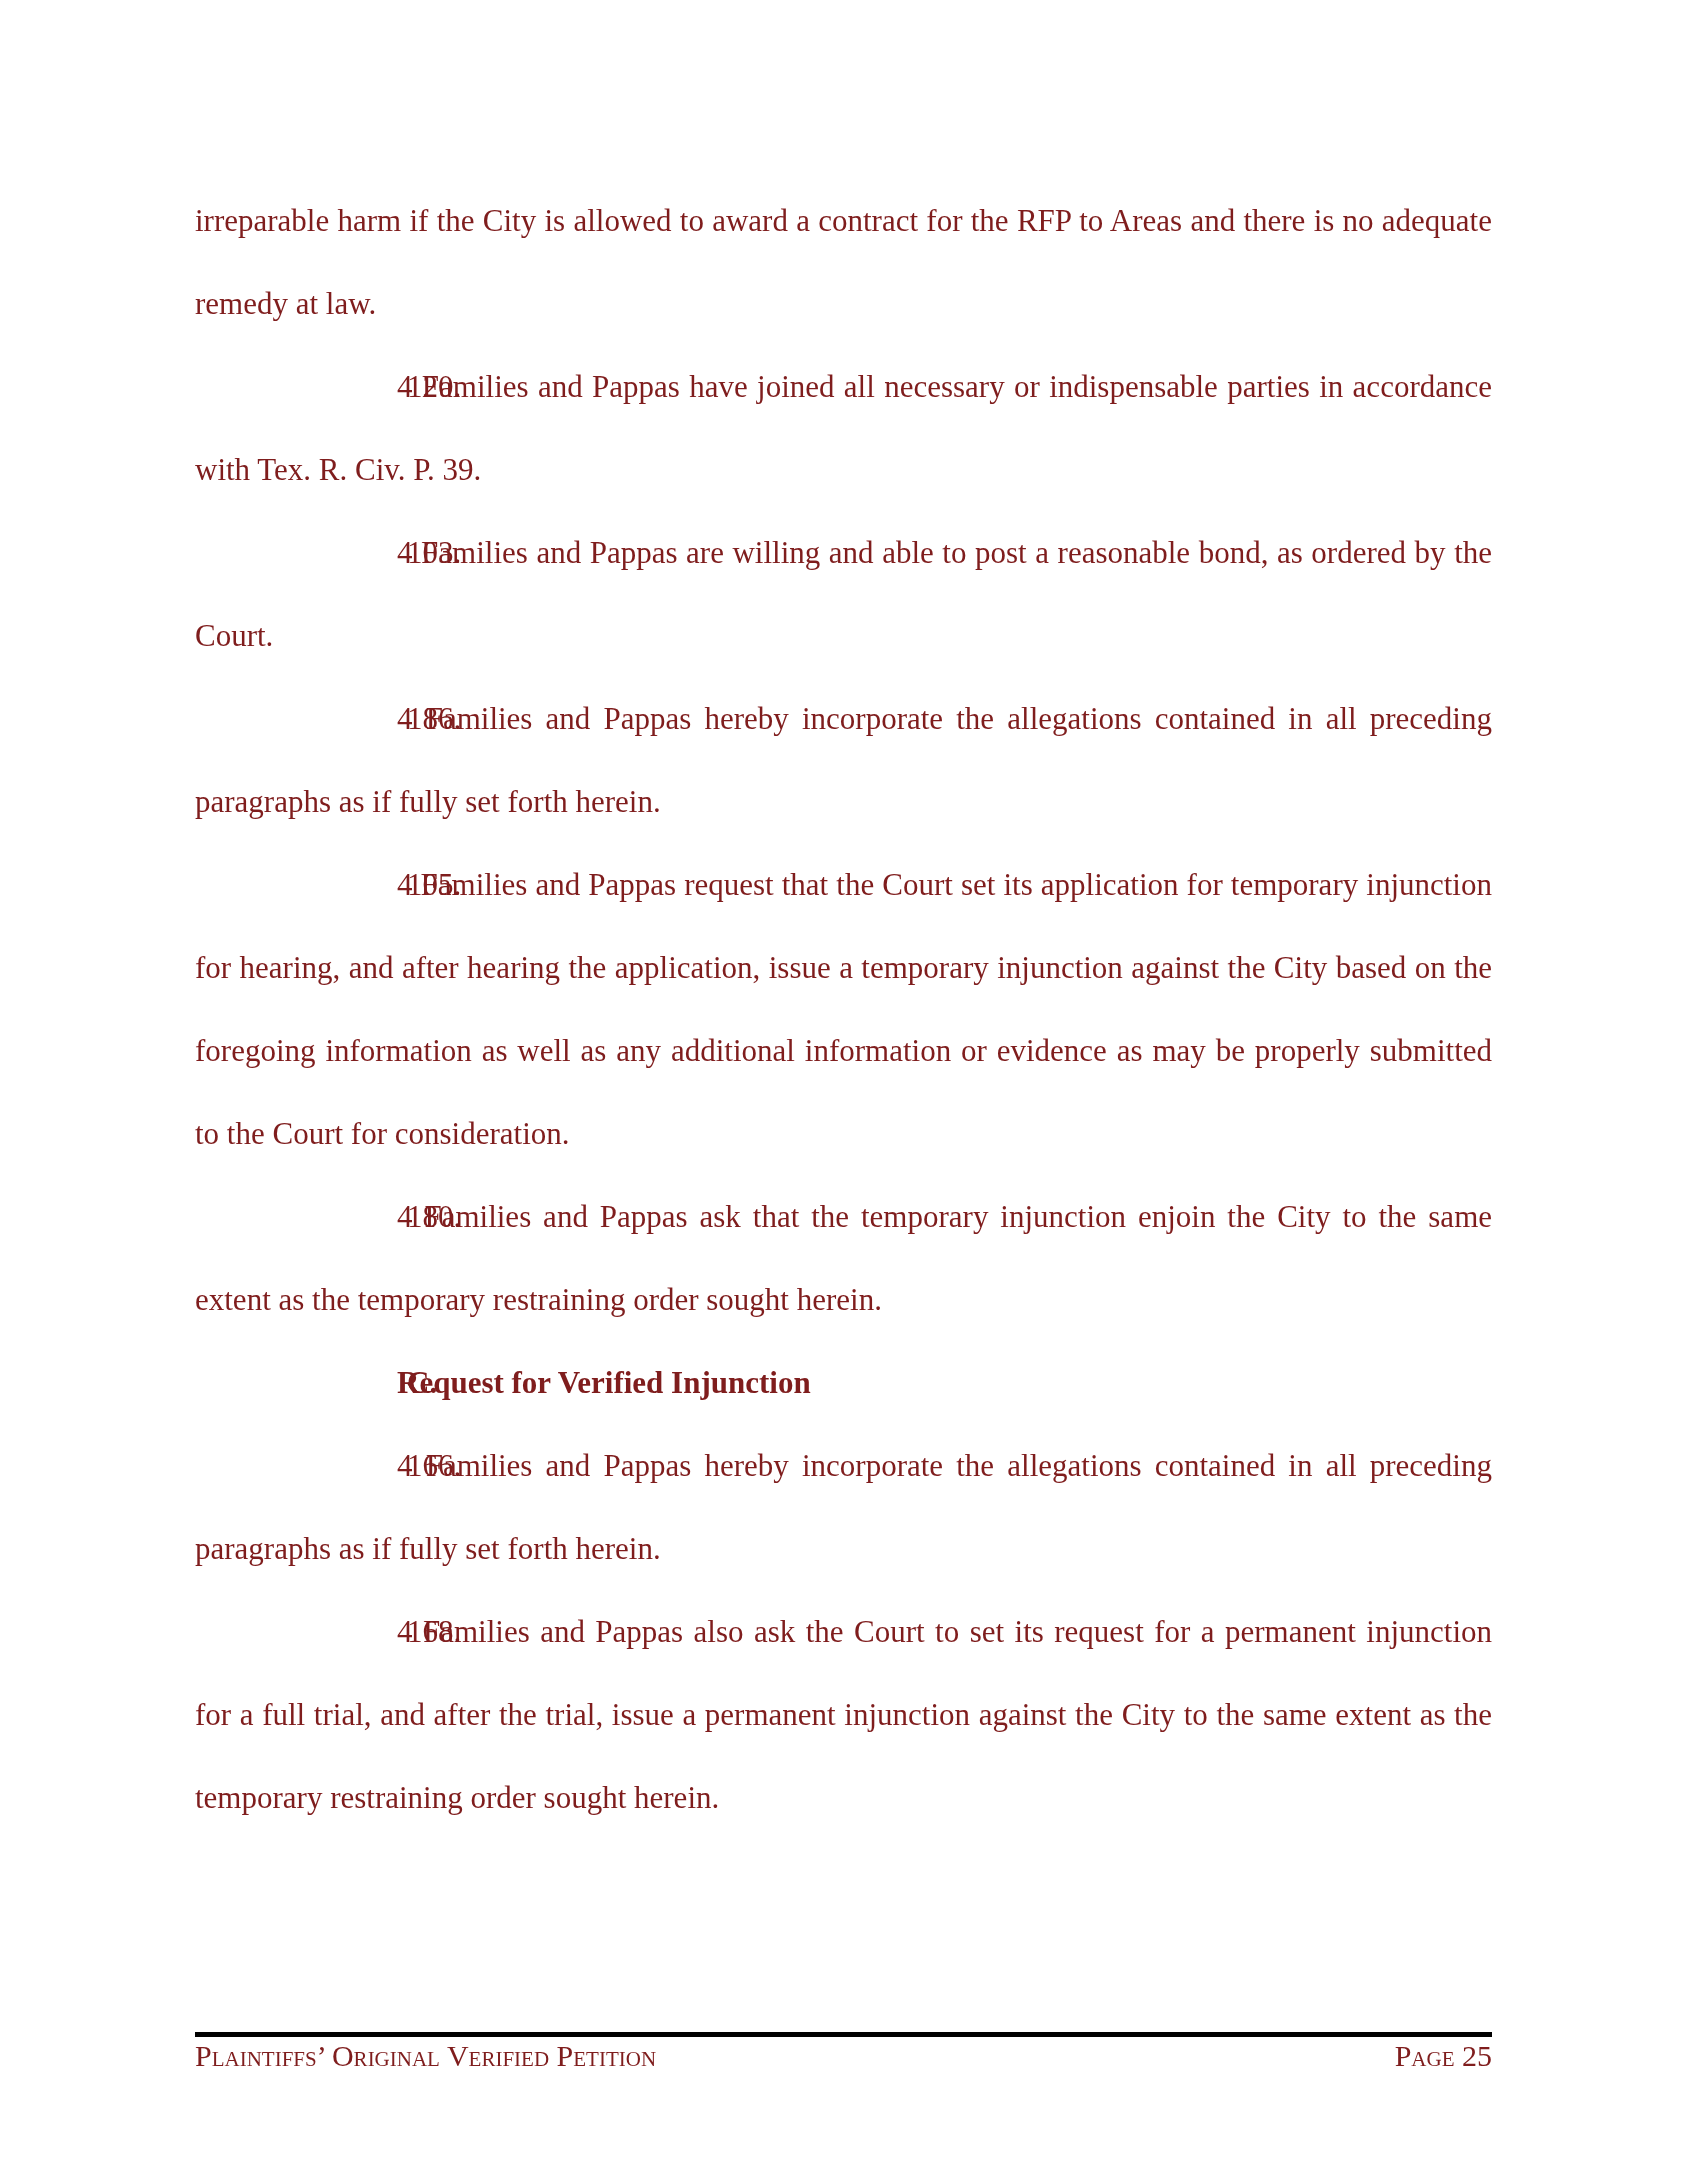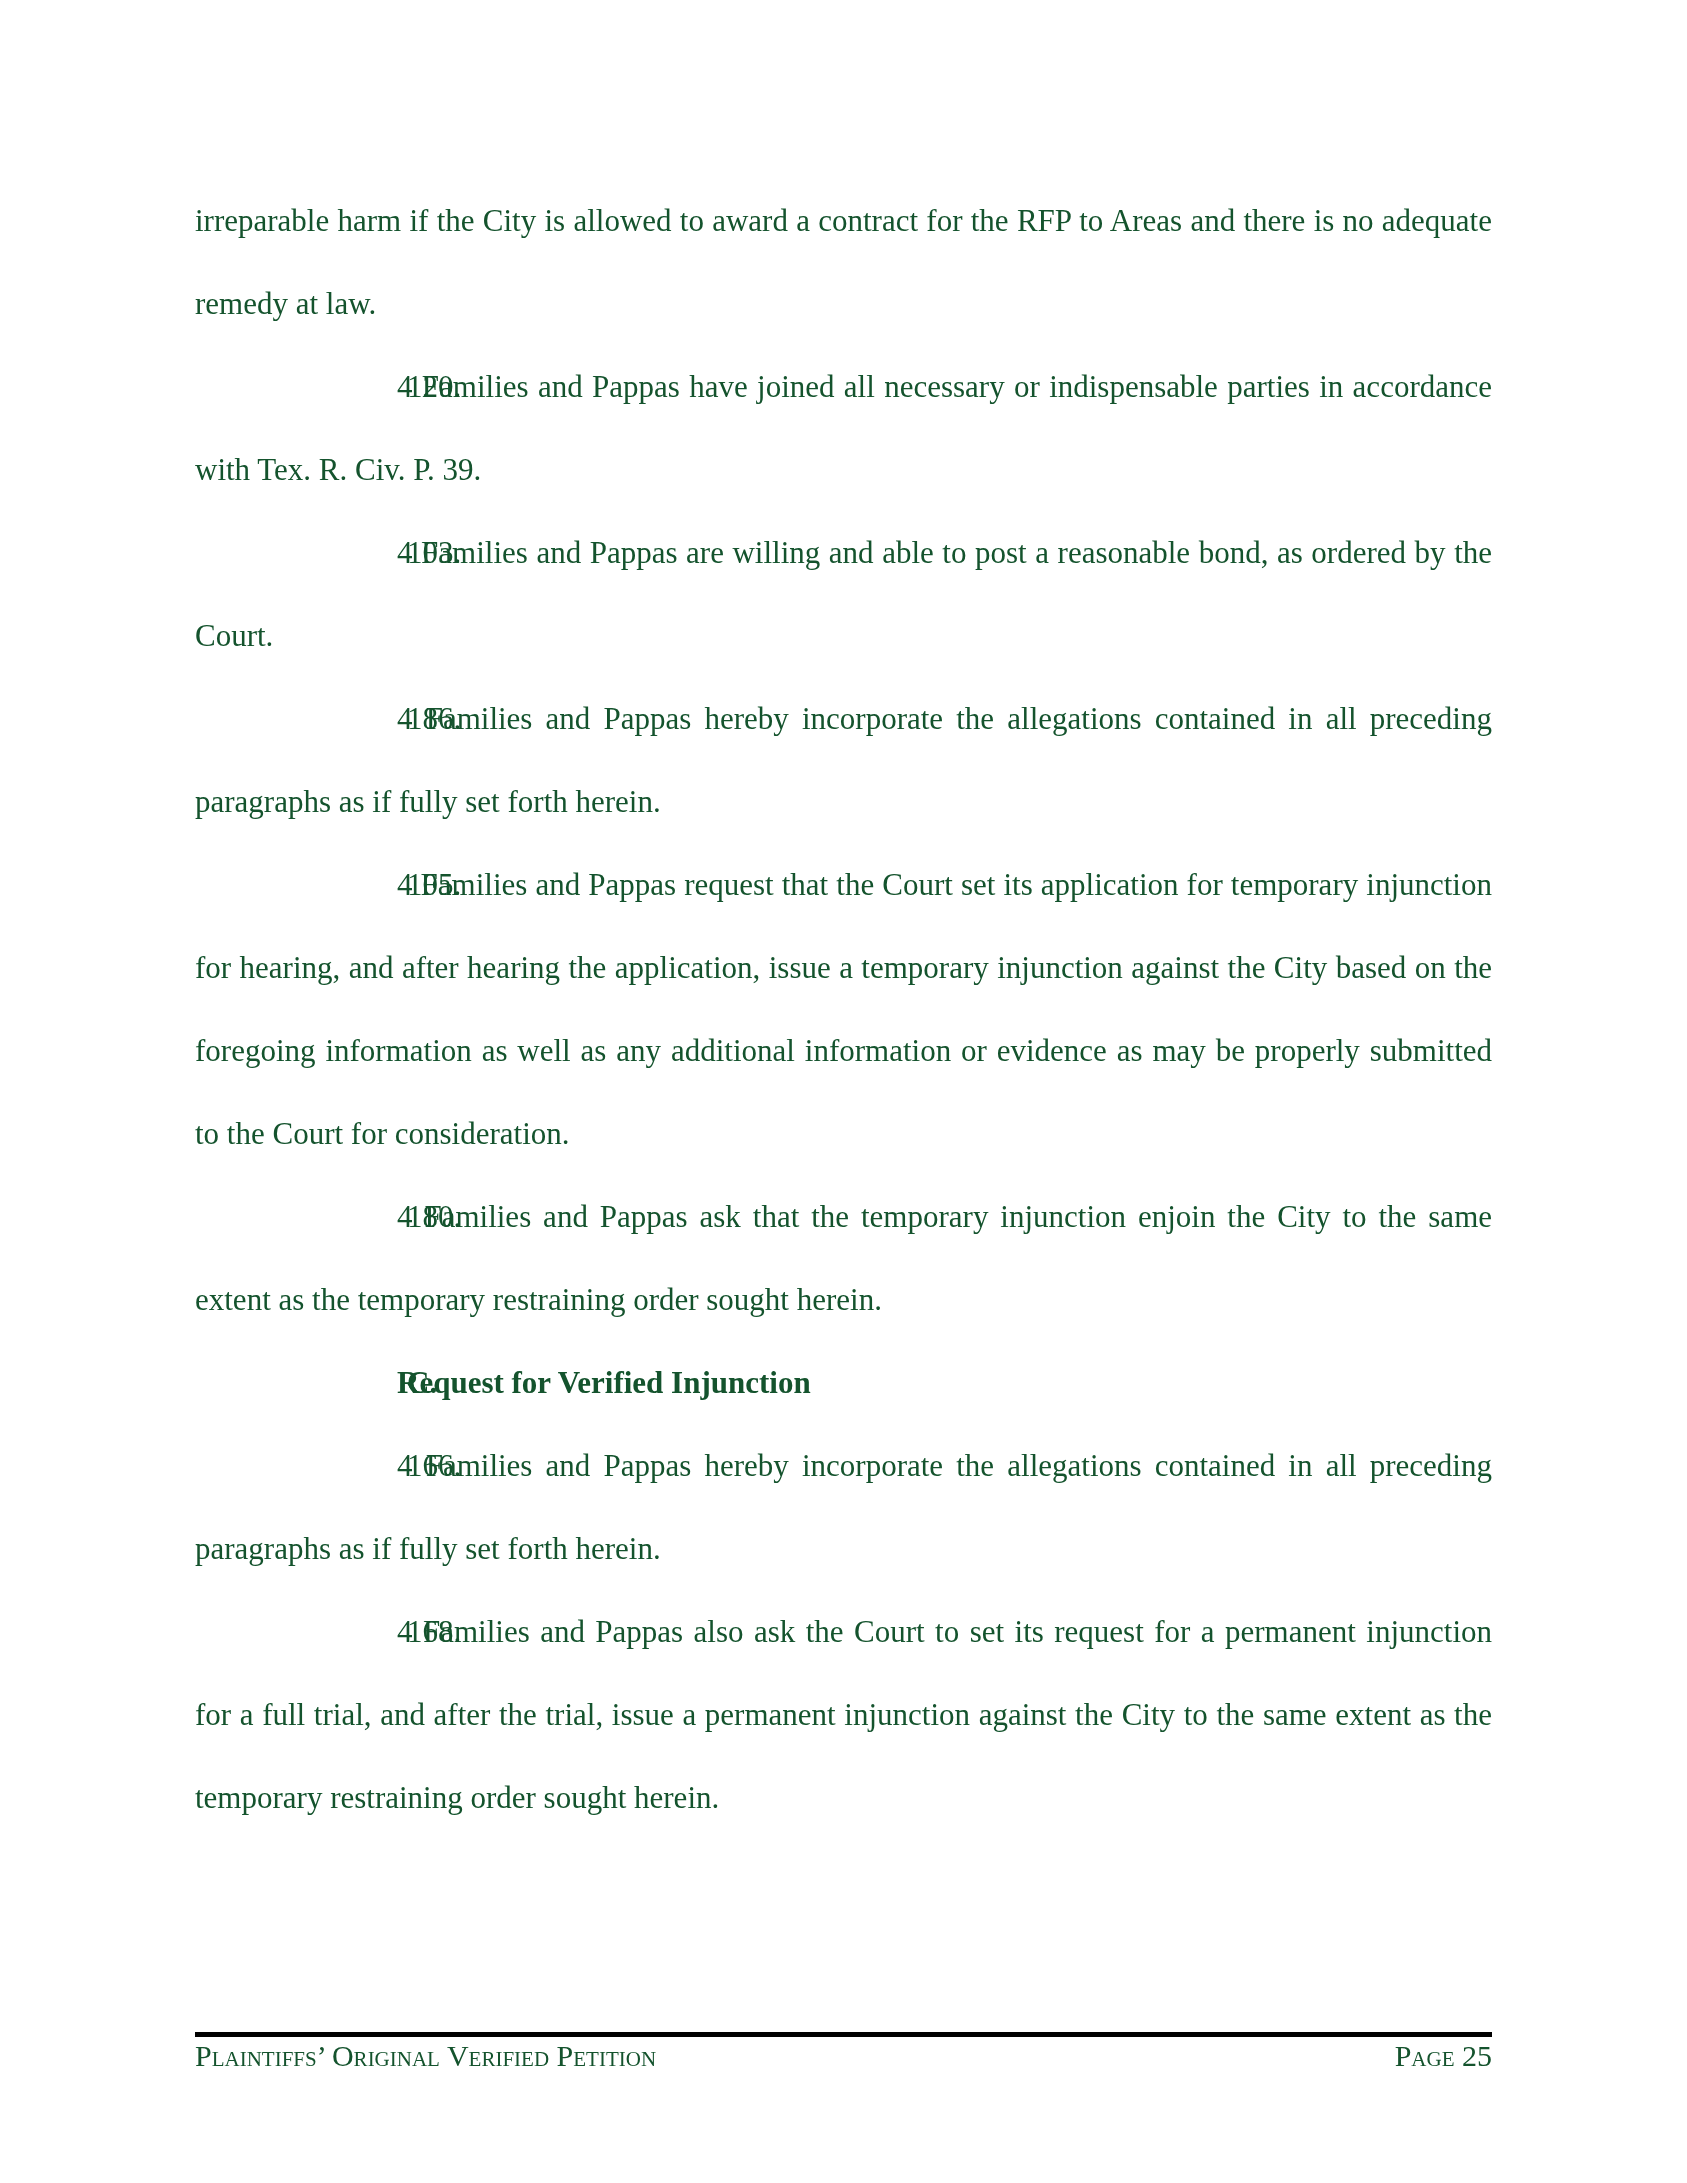--- a/index.html
+++ b/index.html
@@ -5,21 +5,21 @@
   html, body {
     margin: 0;
     padding: 0;
     background: #ffffff;
   }
   .page {
     position: relative;
     width: 1687px;
     height: 2183px;
     background: #ffffff;
-    color: #14532d;
+    color: #7f1d1d;
     font-family: "Liberation Serif", "DejaVu Serif", serif;
     font-size: 31px;
     overflow: hidden;
   }
   .content {
     position: absolute;
     left: 195px;
     top: 179px;
     width: 1297px;
     line-height: 83px;

